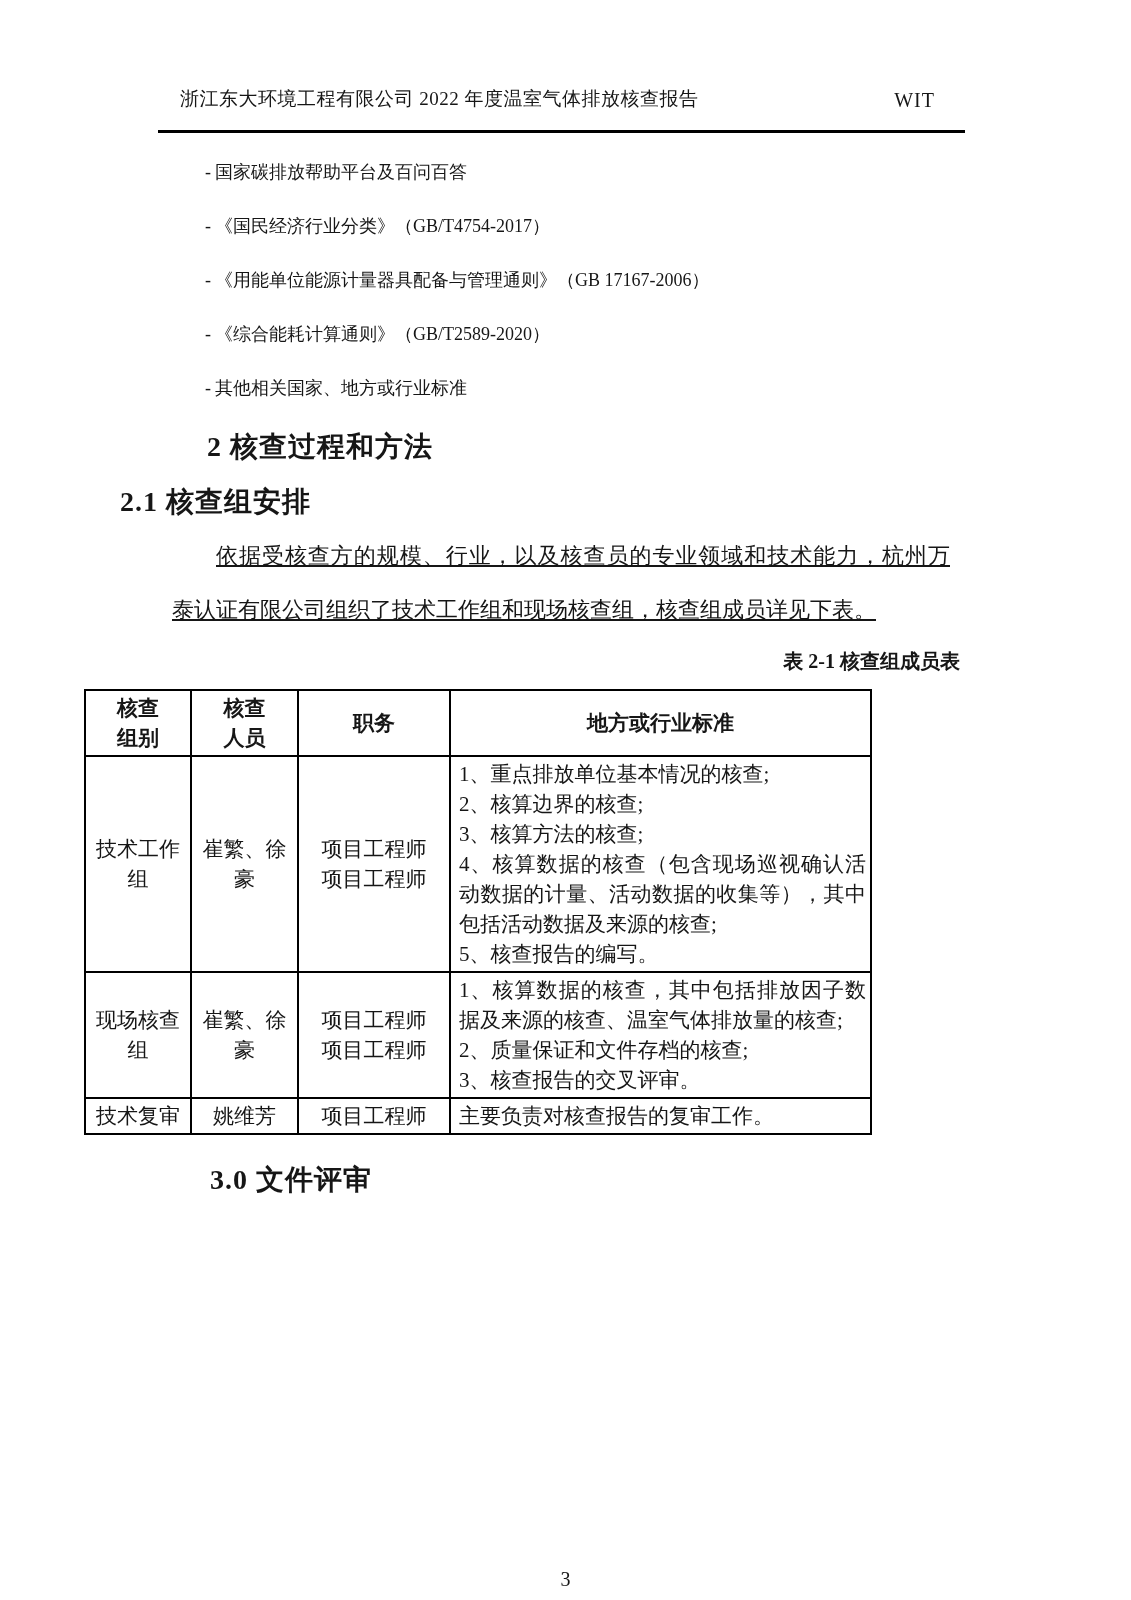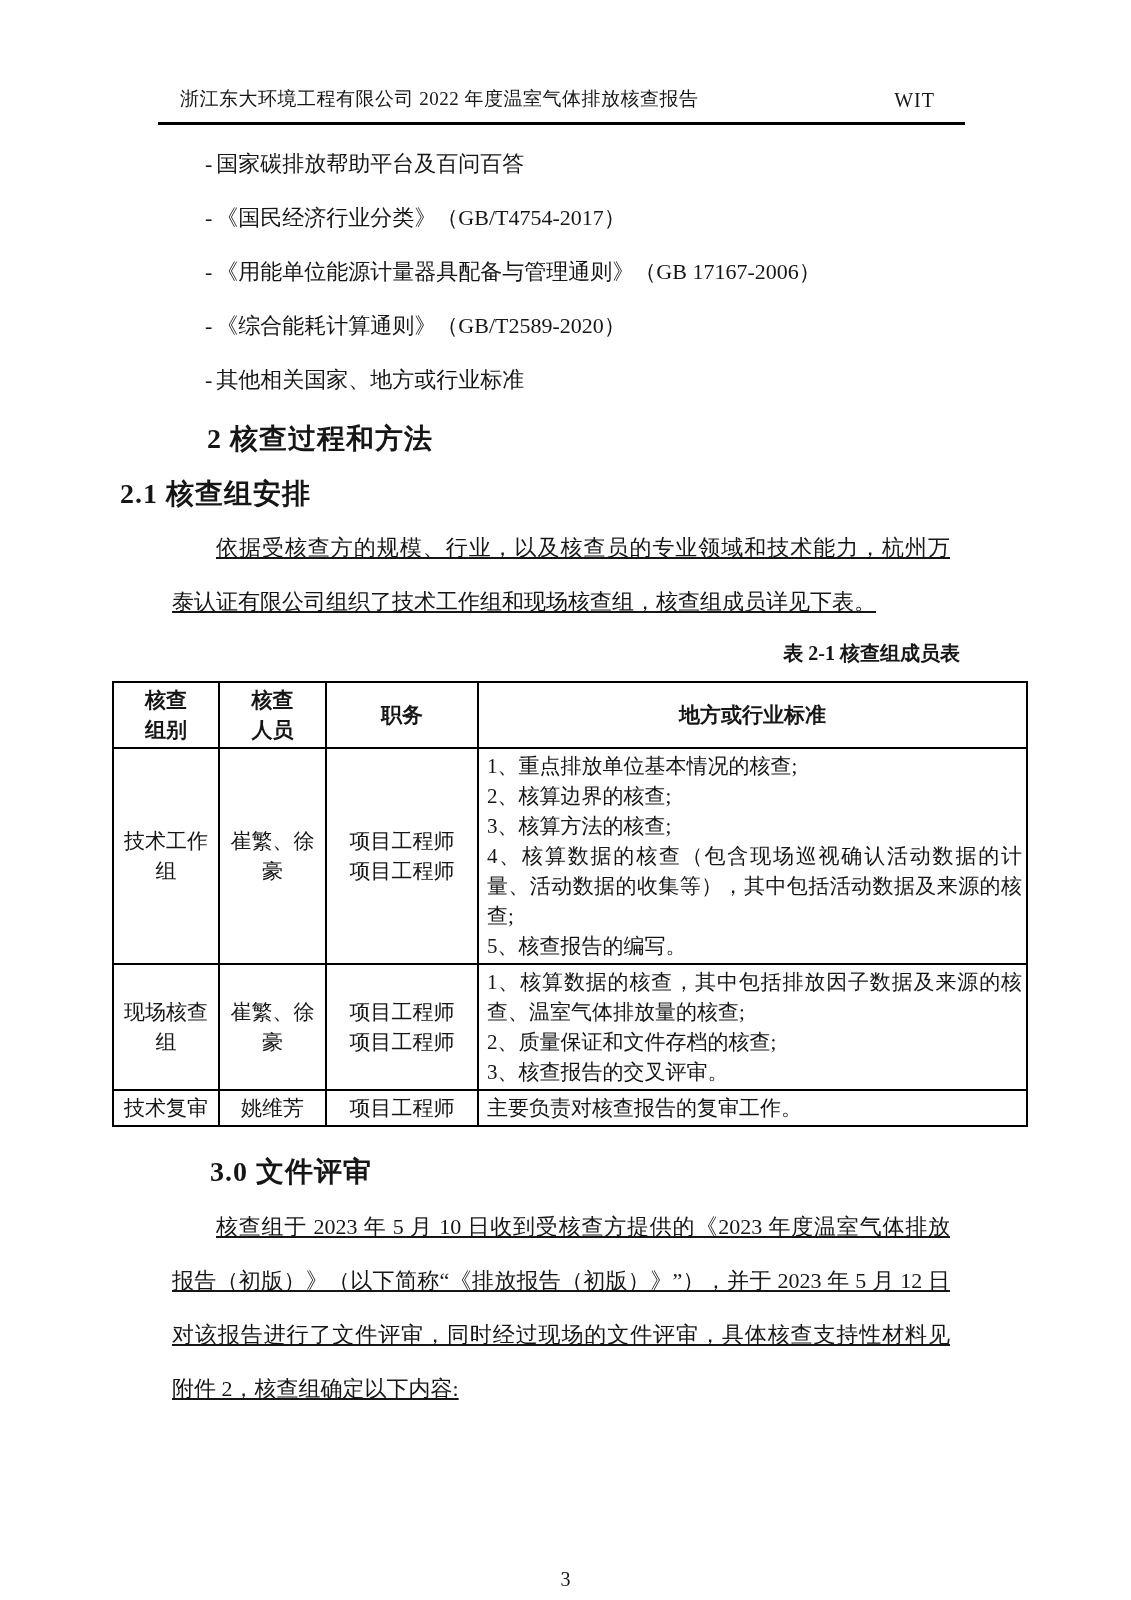--- a/index.html
+++ b/index.html
@@ -7,29 +7,29 @@
     width:1131px;height:1600px;
     color:#161616;
     font-family:"Liberation Serif","DejaVu Serif",serif;
     overflow:hidden;
   }
   .page{position:relative;width:1131px;height:1600px;background:#fff;}
 
   
   .hdr{
     margin:86px 166px 0 158px;
-    padding:0 0 10px 22px;
+    padding:0 0 18px 22px;
     border-bottom:3px solid #000;
     display:flex;justify-content:space-between;align-items:flex-end;
   }
   .hdr-title{font-size:19px;letter-spacing:0.5px;}
   .hdr-brand{font-size:20px;letter-spacing:1px;padding-right:30px;}
 
   
-  .ref-list{list-style:none;margin:12px 0 0 205px;padding:0;font-size:22px;}
+  .ref-list{list-style:none;margin:12px 0 0 205px;padding:0;font-size:18px;}
   .ref-list li{height:54px;line-height:54px;white-space:nowrap;}
   .dash{margin-right:4px;}
 
   
   h1.sec{font-size:28px;font-weight:bold;margin:14px 0 0 207px;line-height:36px;letter-spacing:1px;}
   h2.sub{font-size:28px;font-weight:bold;line-height:36px;letter-spacing:1px;}
   #h21{margin:19px 0 0 120px;}
   #h22{margin:27px 0 0 210px;}
 
   
@@ -41,21 +41,21 @@
   #para21{margin-top:9px;}
   #para22{margin-top:10px;}
   #para22b{margin-top:0;}
 
   
   .tbl-caption{
     margin:9px 0 0 172px;width:788px;text-align:right;
     font-size:20px;font-weight:bold;line-height:30px;
   }
   table.team{
-    margin:13px 0 0 112px;width:916px;table-layout:fixed;
+    margin:13px 0 0 84px;width:788px;table-layout:fixed;
     border-collapse:collapse;border:2px solid #000;
   }
   table.team th,table.team td{
     border:2px solid #000;font-size:21px;line-height:30px;
   }
   table.team th{
     font-weight:bold;text-align:center;vertical-align:middle;
     white-space:pre-line;padding:2px 2px;
   }
   td.cc{
@@ -140,25 +140,19 @@
         <td class="cc">技术复审</td>
         <td class="cc">姚维芳</td>
         <td class="cc">项目工程师</td>
         <td class="tasks">主要负责对核查报告的复审工作。</td>
       </tr>
     </tbody>
   </table>
 
   <h2 class="sub" id="h22">3.0  文件评审</h2>
 
-  <div class="para" id="para22">
-    <div class="pline fill indent">核查组于 2023 年 5 月 10 日收到受核查方提供的《2023 年度温室气体排放</div>
-    <div class="pline fill">报告（初版）》（以下简称“《排放报告（初版）》”），并于 2023 年 5 月 12 日</div>
-    <div class="pline fill">对该报告进行了文件评审，同时经过现场的文件评审，具体核查支持性材料见</div>
-    <div class="pline">附件 2，核查组确定以下内容:</div>
-  </div>
 
 
   <footer class="footer">
     <span class="pagenum">3</span>
   </footer>
 
 </div>
 
 </body></html>

